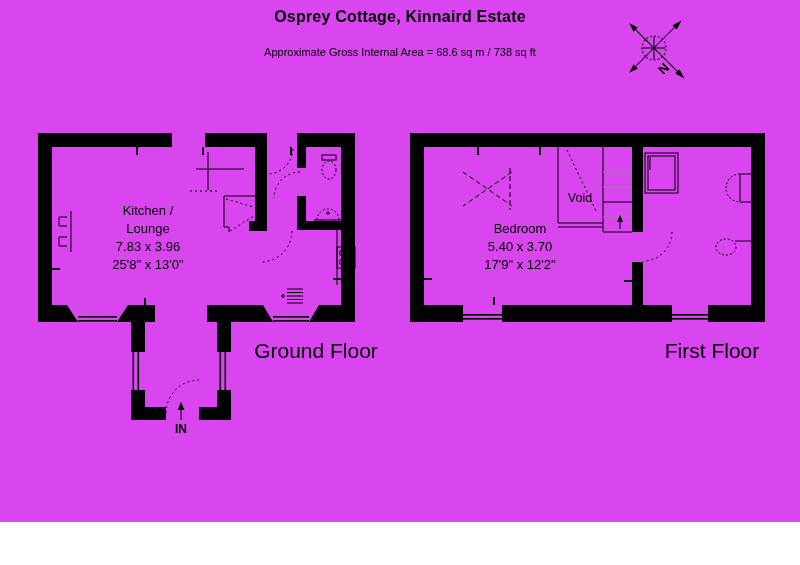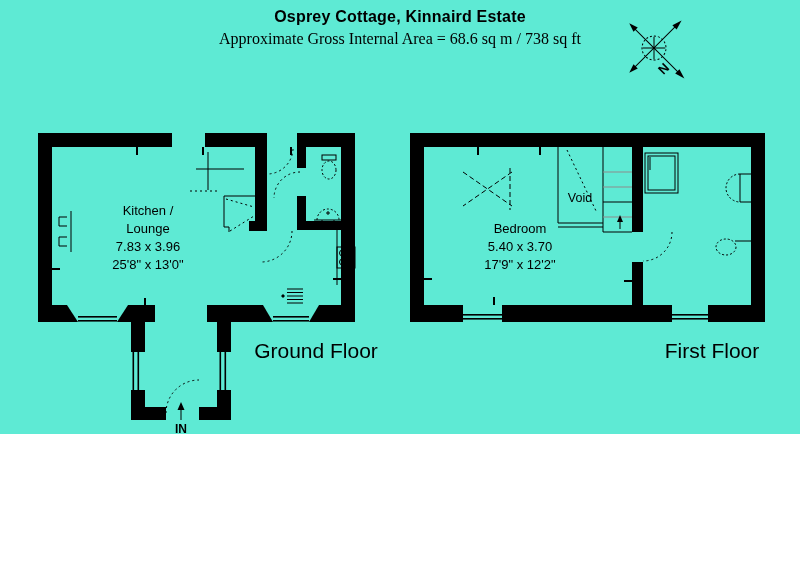--- a/index.html
+++ b/index.html
@@ -1,20 +1,20 @@
 <!DOCTYPE html>
 <html><head>
 <meta charset="utf-8">
 <style>
   html,body{margin:0;padding:0;background:#ffffff;}
-  .page{position:relative;width:800px;height:434px;background:#5eead4;overflow:hidden;
+  .page{position:relative;width:800px;height:522px;background:#d946ef;overflow:hidden;
         font-family:"Liberation Sans",sans-serif;color:#000;}
   .hdr{position:absolute;left:0;top:8px;width:100%;text-align:center;}
   .hdr-title{font-size:16px;font-weight:bold;letter-spacing:.2px;}
-  .hdr-sub{font-size:16px;margin-top:4px;font-family:Liberation Serif, serif;}
+  .hdr-sub{font-size:11px;margin-top:20px;}
   svg{position:absolute;left:0;top:0;}
   svg text{font-family:"Liberation Sans",sans-serif;fill:#000;}
   .room-label{font-size:13px;}
   .floor-label{font-size:21px;}
   .in-label{font-size:12px;font-weight:bold;}
   .void-label{font-size:12.5px;}
   .thin{stroke:#000;stroke-width:1;fill:none;}
   .dotted{stroke:#000;stroke-width:1;fill:none;stroke-dasharray:2,3;}
   .dashed{stroke:#000;stroke-width:1;fill:none;stroke-dasharray:5,3;}
   .gray{stroke:#8c8c8c;stroke-width:1;fill:none;}

